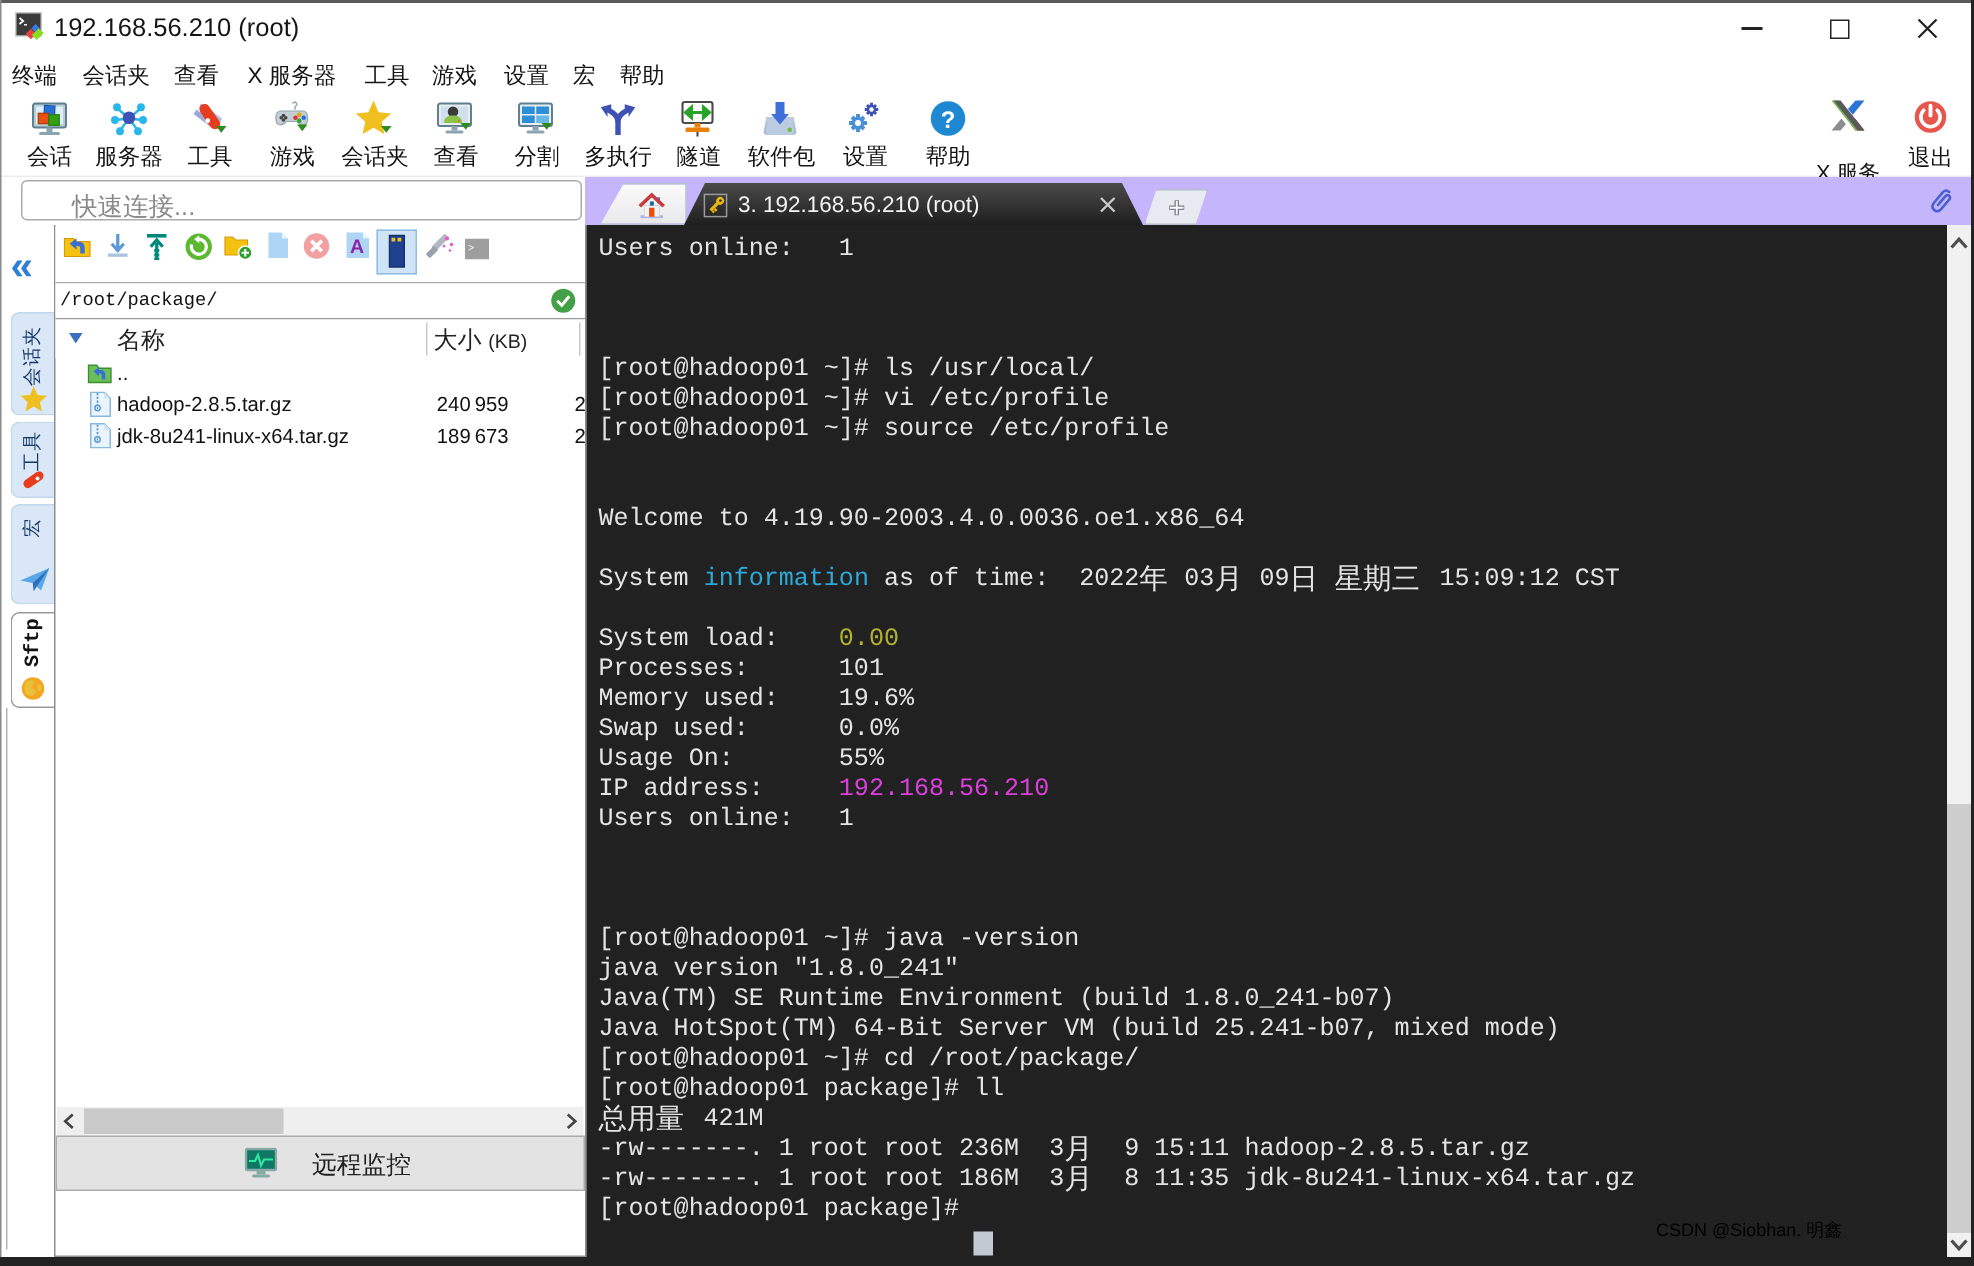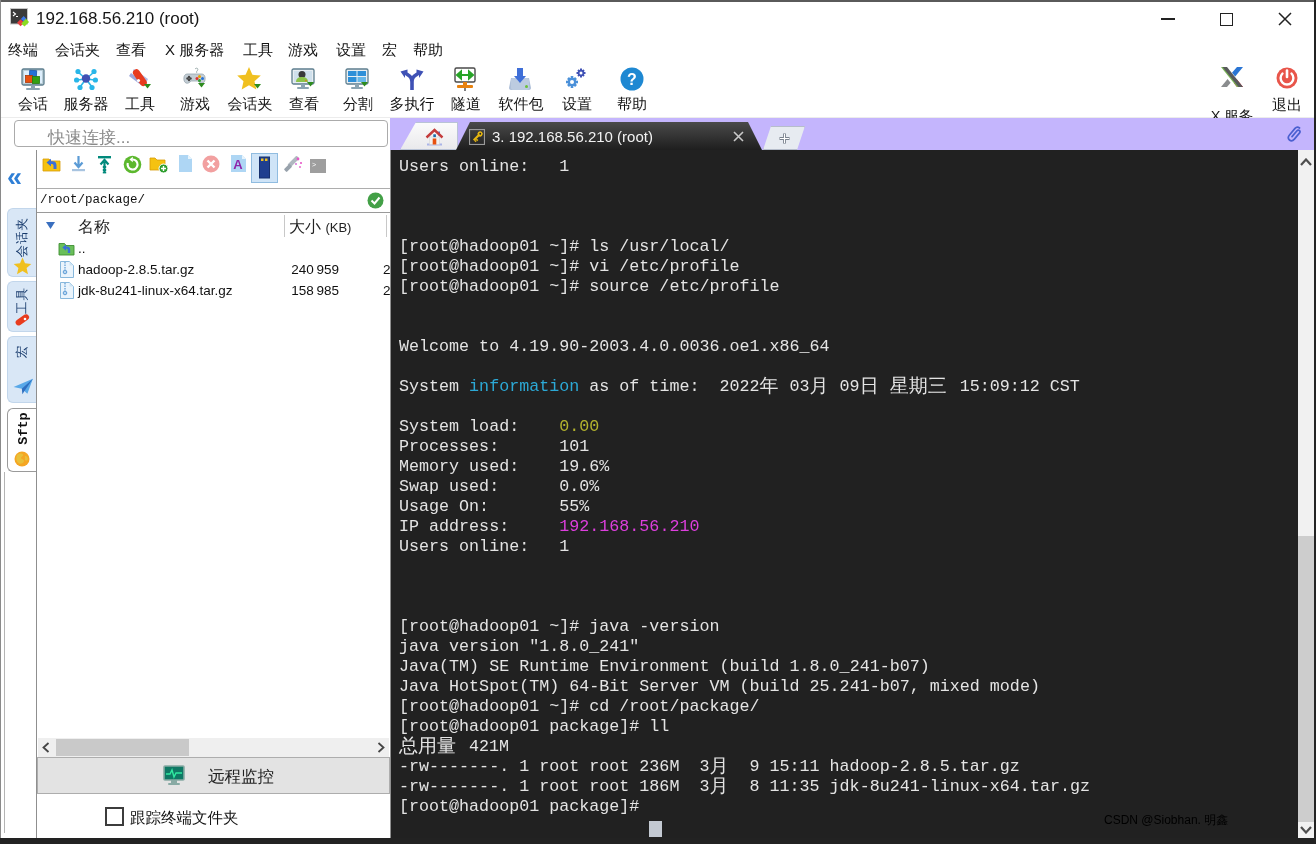--- a/index.html
+++ b/index.html
@@ -437,45 +437,41 @@
   </div>
   <div class="frow" style="top:131px">
     <svg style="position:absolute;left:23px;top:1px" width="14" height="17" viewBox="0 0 14 17">
         <path d="M0.5 0.5 L9.5 0.5 L13.5 4.5 L13.5 16.5 L0.5 16.5 Z" fill="#eaf4fc" stroke="#88b8dc" stroke-width="1"></path>
         <path d="M9.5 0.5 L9.5 4.5 L13.5 4.5 Z" fill="#cde4f4"></path>
         <path d="M5 1 L5 9" stroke="#5b9bd5" stroke-width="1.2" stroke-dasharray="1.5 1"></path>
         <circle cx="5" cy="11" r="1.8" fill="none" stroke="#5b9bd5" stroke-width="1"></circle>
         <path d="M5 10.2 L5 11.8" stroke="#5b9bd5" stroke-width="0.8"></path>
       </svg>
     <span style="position:absolute;left:41px;top:2px">jdk-8u241-linux-x64.tar.gz</span>
-    <span class="fsize" style="left:242px;top:2px">158 985</span>
+    <span class="fsize" style="left:242px;top:2px">189 673</span>
     <span style="position:absolute;left:346px;top:2px">2</span>
   </div>
   <div id="hscroll">
     <svg style="position:absolute;left:4px;top:4px" width="8" height="11" viewBox="0 0 8 11">
         <path d="M6.5 1 L1.5 5.5 L6.5 10" fill="none" stroke="#444" stroke-width="1.8"></path>
       </svg>
     <svg style="position:absolute;right:4px;top:4px" width="8" height="11" viewBox="0 0 8 11">
         <path d="M1.5 1 L6.5 5.5 L1.5 10" fill="none" stroke="#444" stroke-width="1.8"></path>
       </svg>
     <div id="hthumb"></div>
   </div>
   <div id="monitor-btn">
     <svg style="position:absolute;left:125px;top:7px" width="22" height="21" viewBox="0 0 22 21">
         <rect x="1" y="1" width="20" height="14" rx="1" fill="#0f7864" stroke="#88aaa4" stroke-width="1.6"></rect>
         <path d="M3 9 L7 9 L9 5 L11 12 L13 8 L19 8" fill="none" stroke="#30e8a0" stroke-width="1.4"></path>
         <rect x="8" y="15" width="6" height="3" fill="#88aaa4"></rect>
         <rect x="5" y="18" width="12" height="2" rx="1" fill="#88aaa4"></rect>
       </svg>
     <span style="position:absolute;left:170px;top:8px;font-size:16.5px;color:#222">远程监控</span>
   </div>
-  <div id="chkrow">
-      <div id="chk"></div>
-      <span id="chklb">跟踪终端文件夹</span>
-    </div>
 </div>
 <div class="abs" id="term">
     <pre>Users online:   1
 
 
 
 [root@hadoop01 ~]# ls /usr/local/
 [root@hadoop01 ~]# vi /etc/profile
 [root@hadoop01 ~]# source /etc/profile
 

